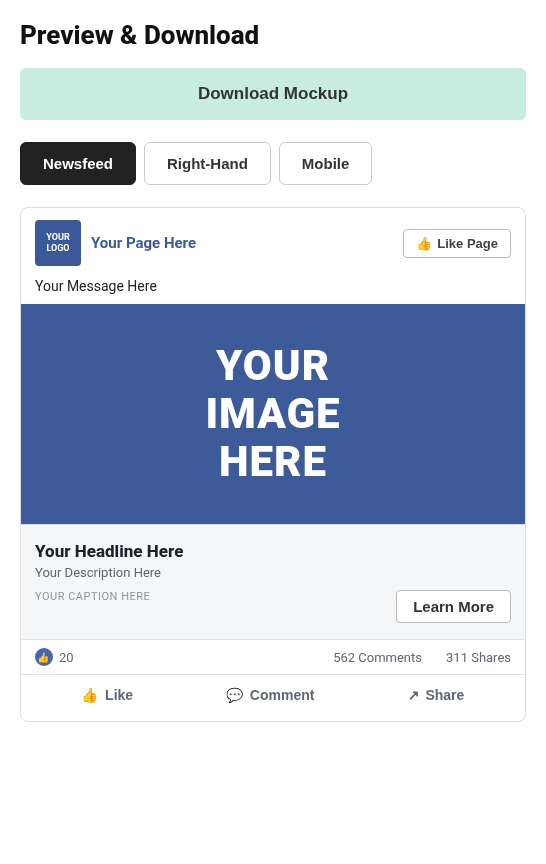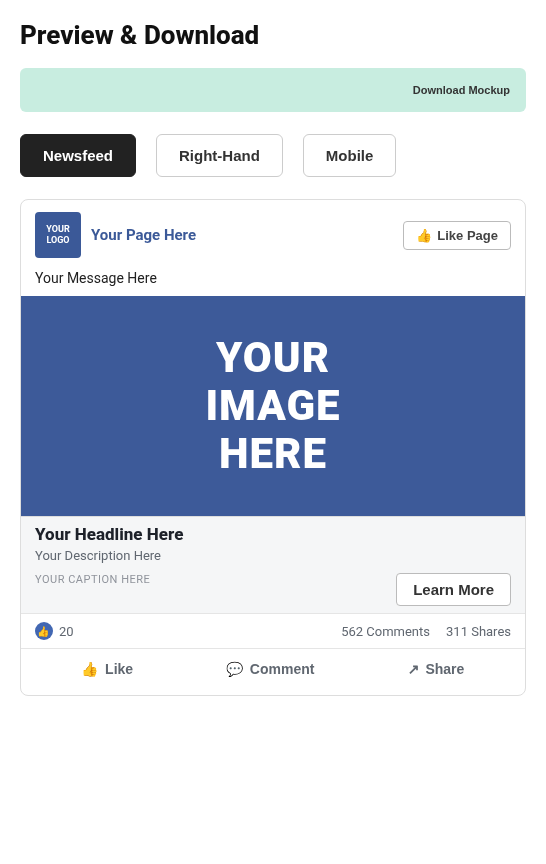--- a/index.html
+++ b/index.html
@@ -19,44 +19,44 @@
       margin-bottom: 18px;
     }
 
     .download-btn {
       display: block;
       width: 100%;
       padding: 16px;
       background: #c8ede0;
       border: none;
       border-radius: 6px;
-      font-size: 11px;
+      font-size: 17px;
       font-weight: 700;
       color: #333;
       cursor: pointer;
       margin-bottom: 22px;
-      text-align: right;
+      text-align: center;
     }
 
     .tab-group {
       display: flex;
       gap: 0;
       margin-bottom: 22px;
     }
 
     .tab-btn {
       padding: 12px 22px;
       border: 1.5px solid #ccc;
       background: #fff;
       font-size: 15px;
       font-weight: 600;
       cursor: pointer;
       color: #333;
       border-radius: 6px;
-      margin-right: 20px;
+      margin-right: 8px;
     }
 
     .tab-btn.active {
       background: #222;
       color: #fff;
       border-color: #222;
     }
 
     
     .ad-card {
@@ -142,21 +142,21 @@
       font-size: 42px;
       font-weight: 900;
       text-align: center;
       line-height: 1.15;
       letter-spacing: 1px;
     }
 
     .ad-info-box {
       border-top: 1.5px solid #ddd;
       background: #f5f6f7;
-      padding: 7px 14px;
+      padding: 16px 14px;
     }
 
     .ad-headline {
       font-size: 17px;
       font-weight: 800;
       color: #1d2129;
       margin-bottom: 4px;
     }
 
     .ad-description {
@@ -213,21 +213,21 @@
       display: inline-flex;
       align-items: center;
       justify-content: center;
       color: #fff;
       font-size: 10px;
     }
 
     .ad-stats-right {
       display: flex;
       align-items: center;
-      gap: 16px;
+      gap: 24px;
     }
 
     .ad-actions-row {
       display: flex;
       align-items: center;
       justify-content: space-around;
       padding: 4px 14px 10px 14px;
       border-top: 1px solid #e5e5e5;
     }
 

